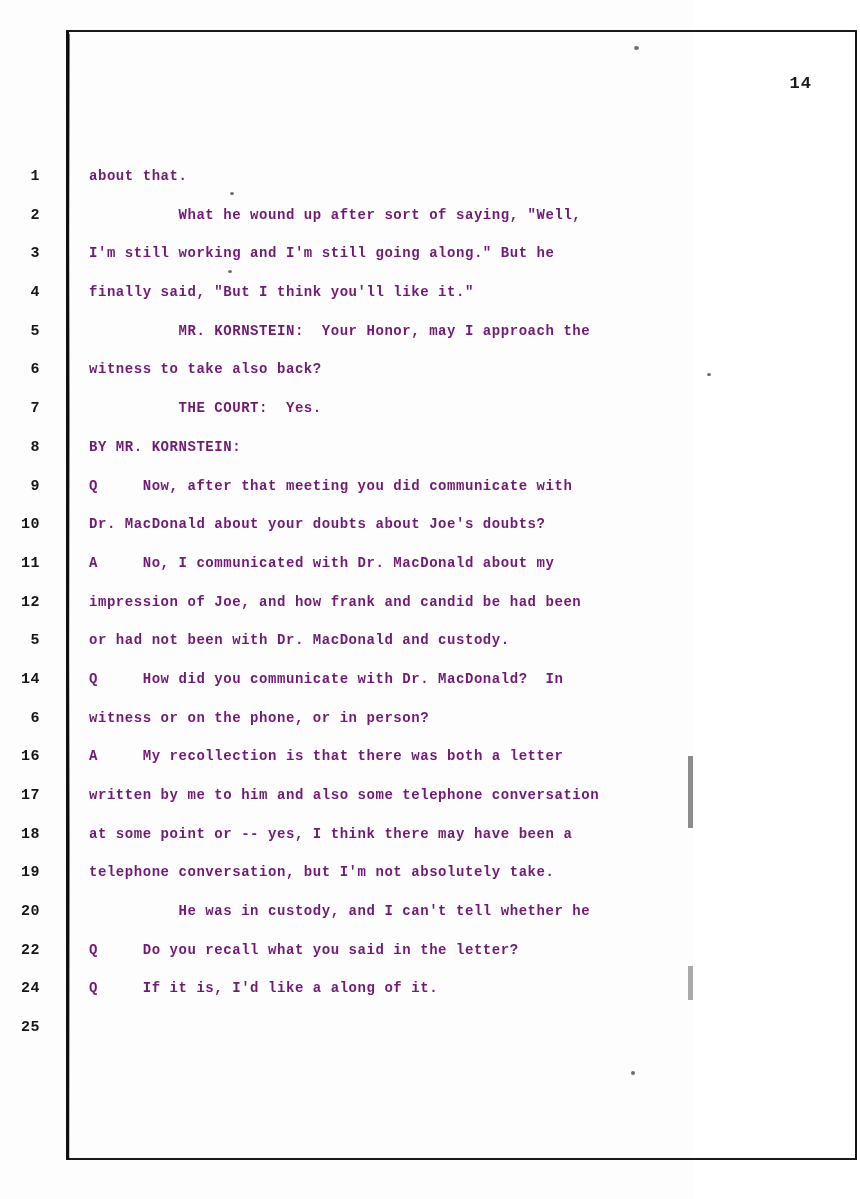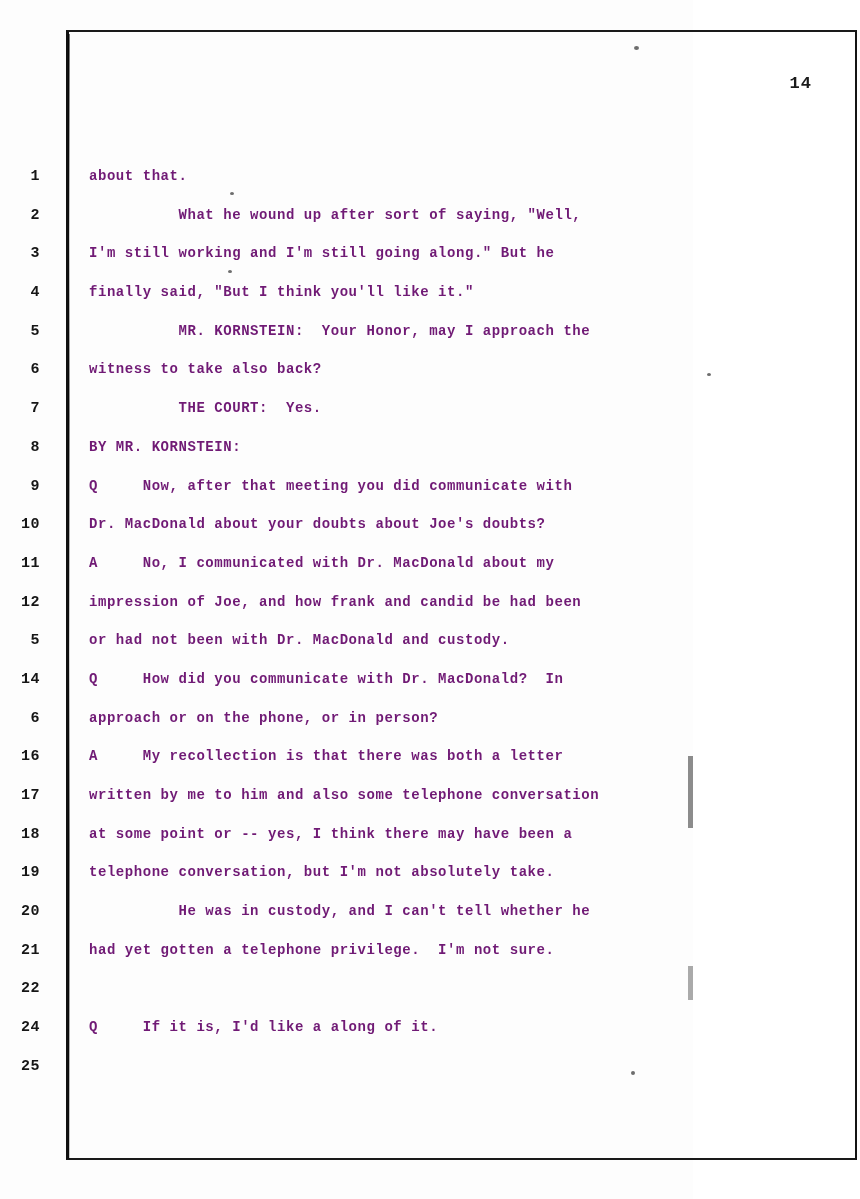--- a/index.html
+++ b/index.html
@@ -180,21 +180,21 @@
     <div class="transcript-line">
       <span class="line-number">5</span>
       <span class="line-text">or had not been with Dr. MacDonald and custody.</span>
     </div>
     <div class="transcript-line">
       <span class="line-number">14</span>
       <span class="line-text">Q     How did you communicate with Dr. MacDonald?  In</span>
     </div>
     <div class="transcript-line">
       <span class="line-number">6</span>
-      <span class="line-text">approach or on the phone, or in person?</span>
+      <span class="line-text">witness or on the phone, or in person?</span>
     </div>
     <div class="transcript-line">
       <span class="line-number">16</span>
       <span class="line-text">A     My recollection is that there was both a letter</span>
     </div>
     <div class="transcript-line">
       <span class="line-number">17</span>
       <span class="line-text">written by me to him and also some telephone conversation</span>
     </div>
     <div class="transcript-line">
@@ -203,25 +203,22 @@
     </div>
     <div class="transcript-line">
       <span class="line-number">19</span>
       <span class="line-text">telephone conversation, but I'm not absolutely take.</span>
     </div>
     <div class="transcript-line">
       <span class="line-number">20</span>
       <span class="line-text">          He was in custody, and I can't tell whether he</span>
     </div>
     <div class="transcript-line">
-      <span class="line-number">21</span>
-      <span class="line-text">had yet gotten a telephone privilege.  I'm not sure.</span>
-    </div>
-    <div class="transcript-line">
       <span class="line-number">22</span>
+      <span class="line-text">Q     Do you recall what you said in the letter?</span>
     </div>
     <div class="transcript-line">
       <span class="line-number">24</span>
       <span class="line-text">Q     If it is, I'd like a along of it.</span>
     </div>
     <div class="transcript-line">
       <span class="line-number">25</span>
     </div>
   </div>
 

